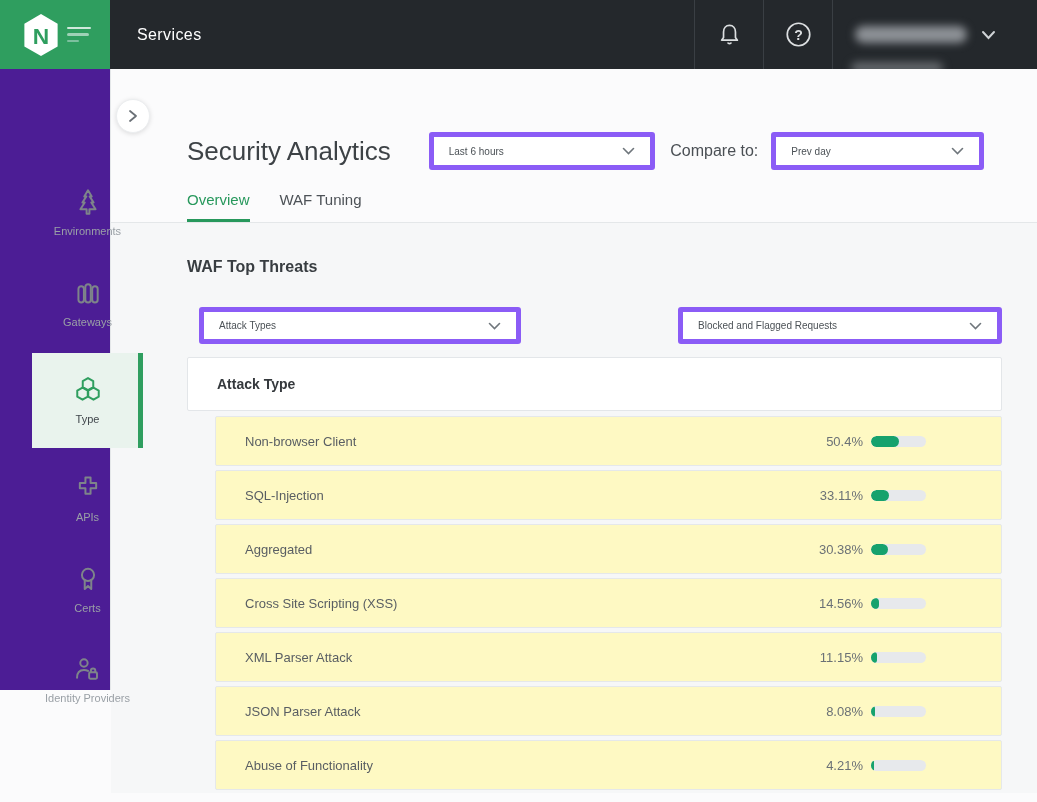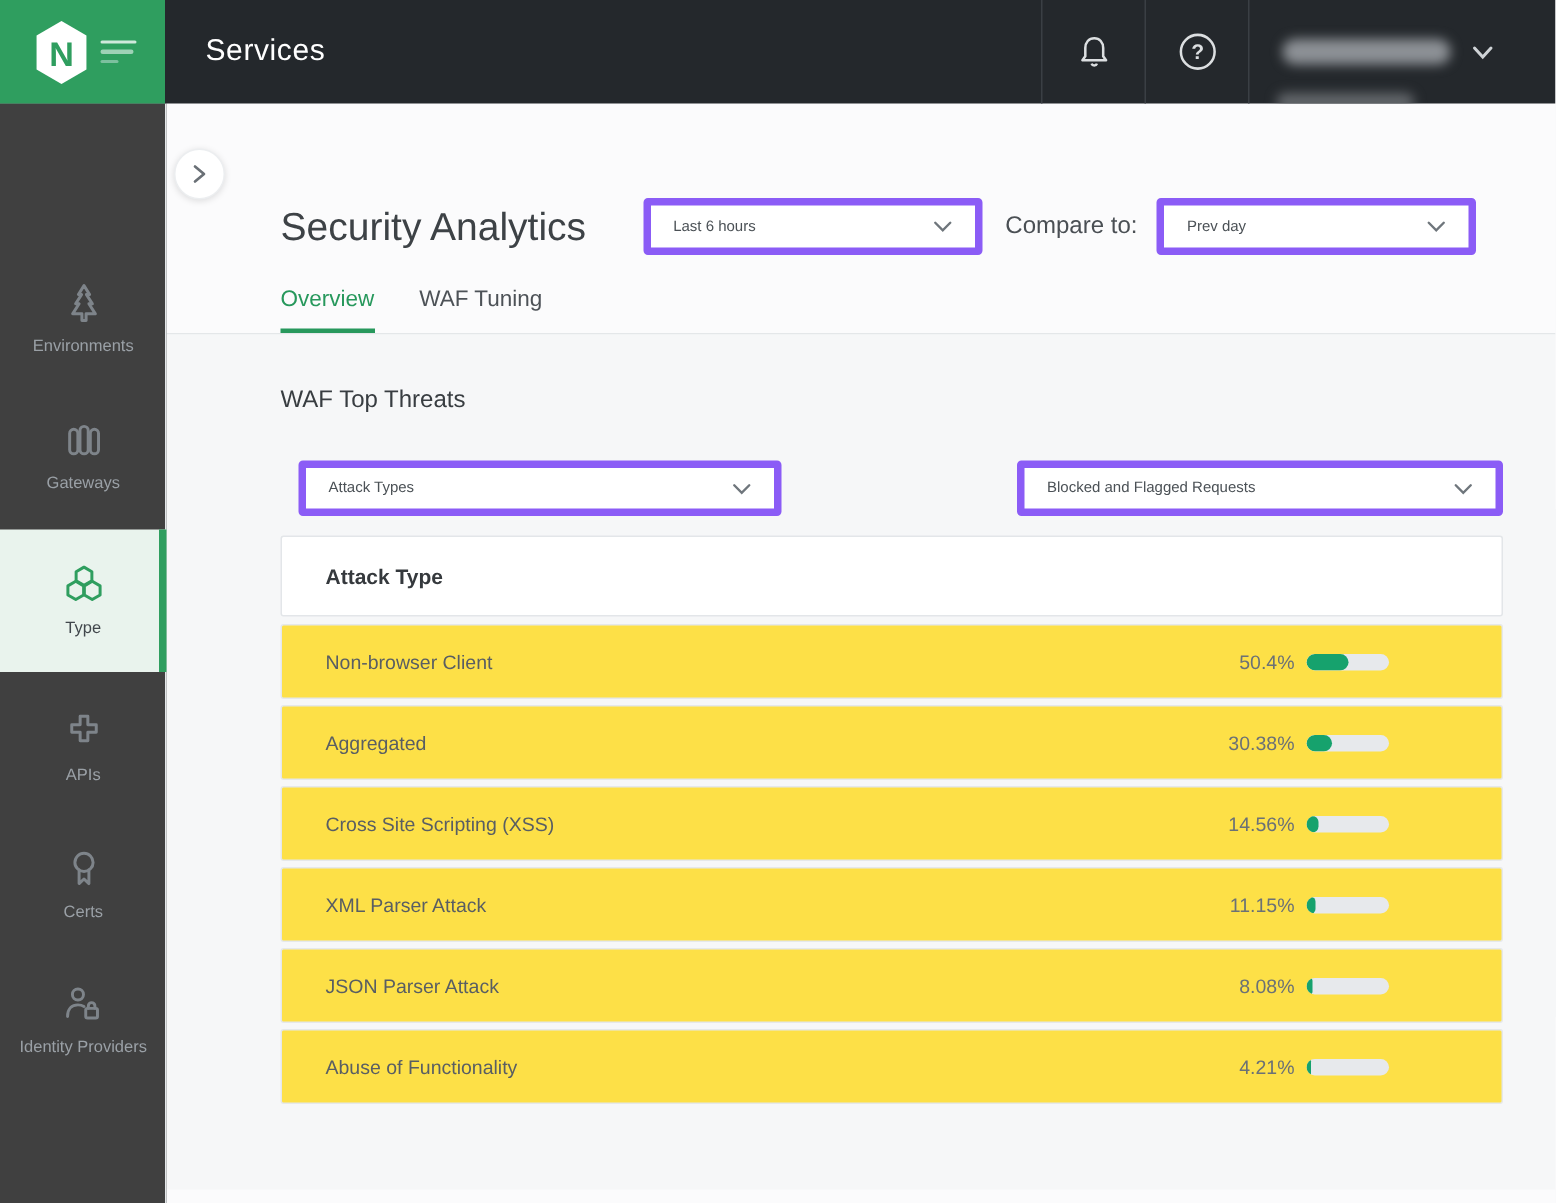--- a/index.html
+++ b/index.html
@@ -8,29 +8,29 @@
 
   
   .topbar { position:absolute; top:0; left:0; width:100%; height:69px; background:#24282c; display:flex; align-items:stretch; z-index:20; }
   .logo-block { width:110px; height:69px; background:#2f9e5f; display:flex; align-items:center; justify-content:center; flex:0 0 auto; }
   .logo-inner { display:flex; align-items:center; gap:5px; }
   .speed-lines { display:flex; flex-direction:column; gap:4px; }
   .speed-lines span { display:block; height:2.5px; border-radius:2px; }
   .speed-lines .l1 { width:24px; background:#cfe9db; }
   .speed-lines .l2 { width:22px; background:#9ed2b6; }
   .speed-lines .l3 { width:12px; background:#7cc09e; }
-  .app-title { color:#ffffff; font-size:20px; font-weight:500; letter-spacing:.4px; display:flex; align-items:center; margin-left:27px; }
+  .app-title { color:#ffffff; font-size:16px; font-weight:500; letter-spacing:.4px; display:flex; align-items:center; margin-left:27px; }
   .topbar-spacer { flex:1; }
   .top-btn { width:69px; border-left:1px solid #3a3f44; display:flex; align-items:center; justify-content:center; background:transparent; cursor:pointer; border-top:none; border-right:none; border-bottom:none; }
   .user-box { width:205px; border-left:1px solid #3a3f44; display:flex; align-items:center; padding-left:22px; gap:14px; position:relative; overflow:hidden; cursor:pointer; }
   .blur-name { width:112px; height:17px; border-radius:9px; background:#8d9196; filter:blur(4px); }
   .blur-sub { position:absolute; left:18px; bottom:-5px; width:92px; height:12px; border-radius:6px; background:#63676b; filter:blur(4px); }
 
   
-  .sidebar { position:absolute; top:69px; left:0; width:111px; height:733px; background:#404040; border-right:1px solid #e4e7e9; z-index:10; }
+  .sidebar { position:absolute; top:69px; left:0; width:111px; height:621px; background:#4c1d95; border-right:1px solid #e4e7e9; z-index:10;padding-left:32px; }
   .expand-btn { position:absolute; top:30px; left:116px; width:34px; height:34px; border-radius:50%; background:#fff; border:1px solid #eceef0; box-shadow:0 1px 5px rgba(0,0,0,.13); display:flex; align-items:center; justify-content:center; cursor:pointer; z-index:30; }
   .nav { padding-top:103px; display:flex; flex-direction:column; }
   .nav-item { width:111px; padding:15px 2px; display:flex; flex-direction:column; align-items:center; gap:8px; cursor:pointer; position:relative; margin-bottom:10px; }
   .nav-item .nav-icon { width:30px; height:30px; display:flex; align-items:center; justify-content:center; color:#7e848a; }
   .nav-item .nav-label { font-size:11px; color:#9aa0a6; text-align:center; line-height:1.15; }
   .nav-item.active { background:#e9f3ed; margin-bottom:10px; padding:22px 2px; }
   .nav-item.active::after { content:""; position:absolute; right:0; top:0; bottom:0; width:5px; background:#2f9e5f; }
   .nav-item.active .nav-icon { color:#2f9e5f; }
   .nav-item.active .nav-label { color:#41474c; }
 
@@ -42,28 +42,28 @@
   .select .chev { flex:0 0 auto; margin-left:10px; }
   .sel-time { width:243px; }
   .compare-label { font-size:16px; color:#4a4f54; margin:0 13px 0 15px; white-space:nowrap; }
   .sel-compare { width:228px; }
 
   .tabs-row { margin-top:21px; padding-left:76px; border-bottom:1px solid #e4e7e9; display:flex; gap:30px; }
   .tab { font-size:15px; font-weight:500; color:#4d5257; padding-bottom:11px; border-bottom:3px solid transparent; cursor:pointer; }
   .tab.active { color:#27985c; border-bottom-color:#27985c; }
 
   .section { background:#f6f7f8; height:calc(733px - 163px); padding:0 35px 0 76px; }
-  .section-title { font-size:16px; font-weight:400; color:#383d41; padding-top:35px; }
+  .section-title { font-size:16px; font-weight:700; color:#383d41; padding-top:35px; }
   .filters { display:flex; justify-content:space-between; margin-top:31px; }
   .sel-filter-left { width:322px; height:37px;margin-left:12px; }
   .sel-filter-right { width:324px; height:37px; }
 
   .table { margin-top:13px; }
   .thead { height:54px; background:#fff; border:1px solid #e3e6e9; border-radius:2px; display:flex; align-items:center; padding-left:29px; font-size:14px; font-weight:700; color:#35393d; margin-bottom:5px; }
-  .trow { height:50px; background:#fde047; border:1px solid #e5e8ea; border-radius:2px; display:flex; align-items:center; padding:0 75px 0 29px; margin-bottom:4px; }
+  .trow { height:50px; background:#fef9c3; border:1px solid #e5e8ea; border-radius:2px; display:flex; align-items:center; padding:0 75px 0 29px; margin-bottom:4px;margin-left:28px; }
   .trow-label { flex:1; font-size:13px; color:#595e63; }
   .trow-pct { width:56px; text-align:right; font-size:13px; color:#6b7176; margin-right:8px; }
   .bar { position:relative; width:55px; height:11px; border-radius:5.5px; background:#e7e9ec; overflow:hidden; flex:0 0 auto; }
   .bar-fill { position:absolute; left:0; top:0; bottom:0; border-radius:5.5px; background:#16a26d; }
 </style>
 </head>
 <body>
 
 <div class="app">
 
@@ -220,20 +220,27 @@
         <div class="thead">Attack Type</div>
         <div id="rows">
   <div class="trow">
     <span class="trow-label">Non-browser Client</span>
     <span class="trow-pct">50.4%</span>
     <span class="bar">
                 <span class="bar-fill" style="width: 27.72px;"></span>
               </span>
   </div>
 
+  <div class="trow">
+    <span class="trow-label">SQL-Injection</span>
+    <span class="trow-pct">33.11%</span>
+    <span class="bar">
+                <span class="bar-fill" style="width: 18.2105px;"></span>
+              </span>
+  </div>
 
   <div class="trow">
     <span class="trow-label">Aggregated</span>
     <span class="trow-pct">30.38%</span>
     <span class="bar">
                 <span class="bar-fill" style="width: 16.709px;"></span>
               </span>
   </div>
 
   <div class="trow">

